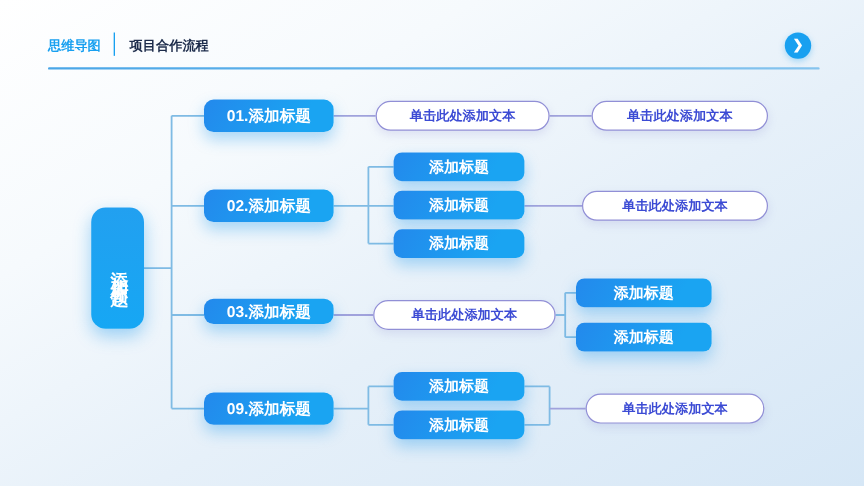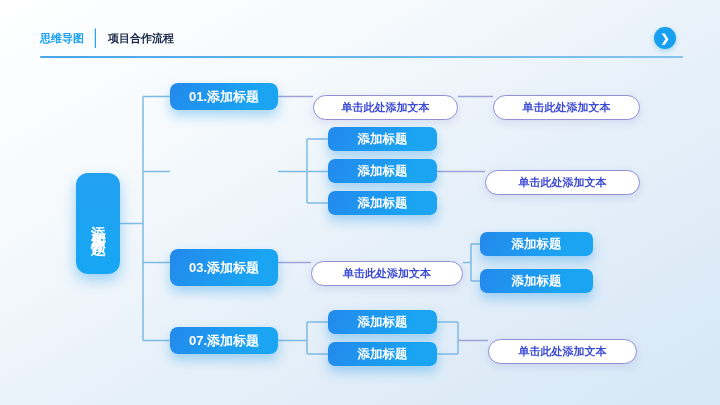--- a/index.html
+++ b/index.html
@@ -39,21 +39,21 @@
     background:linear-gradient(120deg,#2389ec 0%,#1aa4f2 75%);
     display:flex;align-items:center;justify-content:center;
     box-shadow:0 6px 12px rgba(24,150,235,.35);
   }
   .node.lg{font-size:13px;}
   .node.sm{font-size:12.5px;border-radius:7px;}
   .pill{
     position:absolute;background:#ffffff;border:1.4px solid #918FD6;
     border-radius:13px;color:#3C4BD4;font-size:11px;font-weight:600;
     display:flex;align-items:center;justify-content:center;
-    box-shadow:0 3px 8px rgba(120,120,200,.18);box-sizing:border-box;margin-top:11px;
+    box-shadow:0 3px 8px rgba(120,120,200,.18);box-sizing:border-box;
   }
 </style>
 </head>
 <body>
 
 <div class="slide">
 
   <div class="header">
     <div class="header-row">
       <span class="hdr-cat">思维导图</span>
@@ -77,28 +77,29 @@
              M278 262.5 H311
              M458 340.5 H488"></path>
   </svg>
 
   <div class="root-node">添加标题</div>
 
   <div class="node lg" style="left:170px;top:83px;width:108px;height:27px;">01.添加标题</div>
   <div class="pill" style="left:313px;top:84px;width:145px;height:25px;">单击此处添加文本</div>
   <div class="pill" style="left:493px;top:84px;width:147px;height:25px;">单击此处添加文本</div>
 
+  <div class="node lg" style="left:170px;top:158px;width:108px;height:27px;">02.添加标题</div>
   <div class="node sm" style="left:328px;top:127px;width:109px;height:24px;">添加标题</div>
   <div class="node sm" style="left:328px;top:159px;width:109px;height:24px;">添加标题</div>
   <div class="node sm" style="left:328px;top:191px;width:109px;height:24px;">添加标题</div>
   <div class="pill" style="left:485px;top:159px;width:155px;height:25px;">单击此处添加文本</div>
 
-  <div class="node lg" style="left:170px;top:249px;width:108px;height:37px;">03.添加标题</div>
+  <div class="node lg" style="left:170px;top:249px;width:108px;height:21px;">03.添加标题</div>
   <div class="pill" style="left:311px;top:250px;width:152px;height:25px;">单击此处添加文本</div>
   <div class="node sm" style="left:480px;top:232px;width:113px;height:24px;">添加标题</div>
   <div class="node sm" style="left:480px;top:269px;width:113px;height:24px;">添加标题</div>
 
-  <div class="node lg" style="left:170px;top:327px;width:108px;height:27px;">07.添加标题</div>
+  <div class="node lg" style="left:170px;top:327px;width:108px;height:27px;">09.添加标题</div>
   <div class="node sm" style="left:328px;top:310px;width:109px;height:24px;">添加标题</div>
   <div class="node sm" style="left:328px;top:342px;width:109px;height:24px;">添加标题</div>
   <div class="pill" style="left:488px;top:328px;width:149px;height:25px;">单击此处添加文本</div>
 
 </div>
 
 </body></html>

